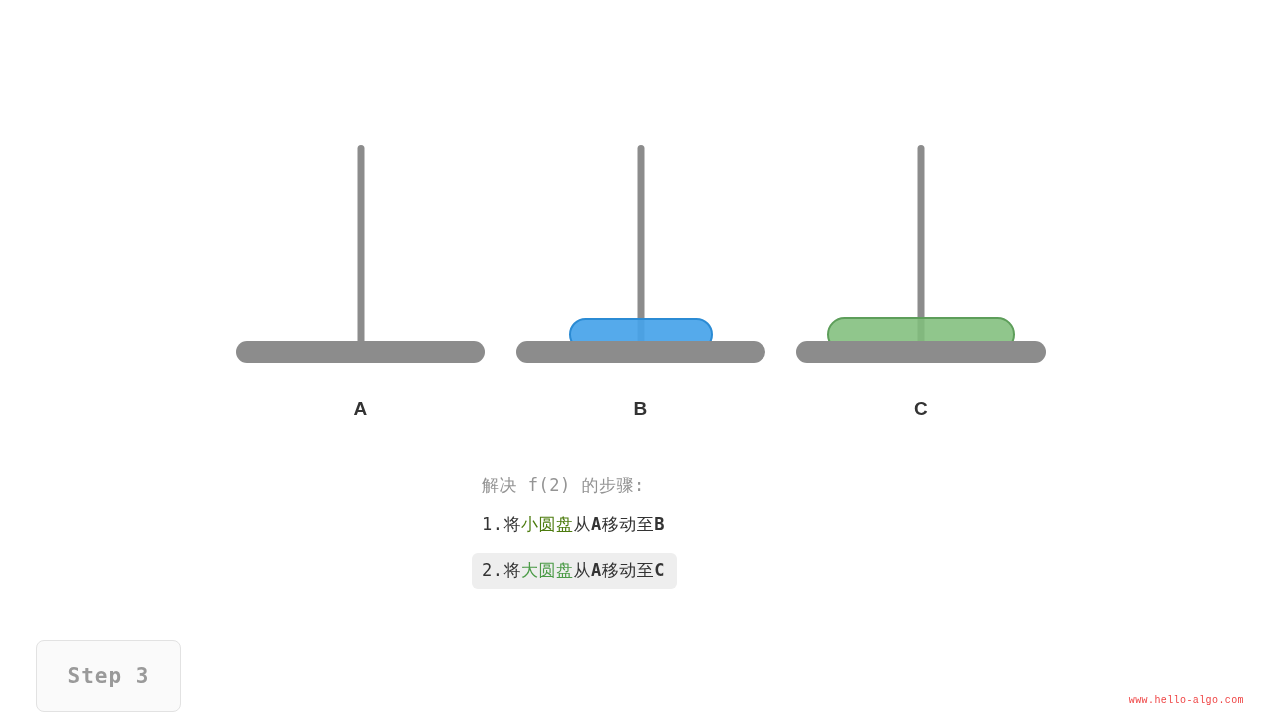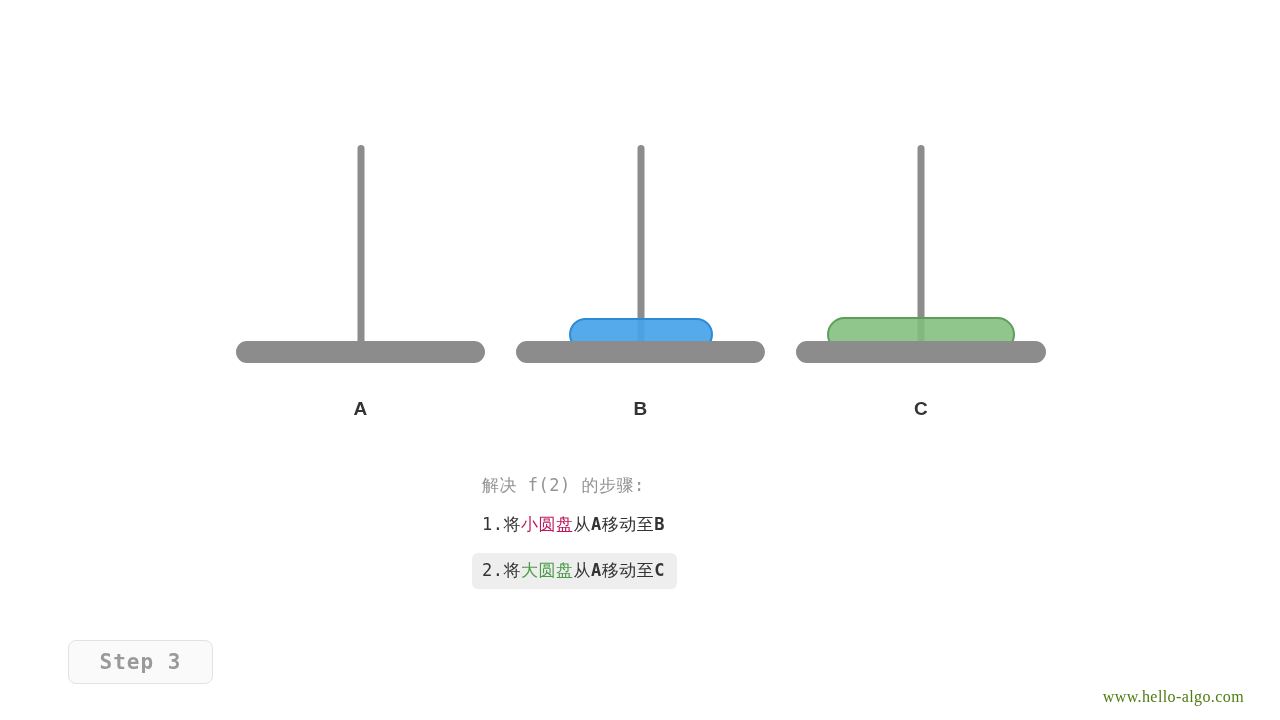--- a/index.html
+++ b/index.html
@@ -119,54 +119,53 @@
     letter-spacing: 0.5px;
     white-space: nowrap;
     display: inline-block;
   }
   .step-row.highlighted {
     background: #eeeeee;
     text-align: right;
   }
   .step-row .num { color: #333333; }
   .step-row .plain { color: #333333; }
-  .step-row .disk-small-word { color: #be185d; }
+  .step-row .disk-small-word { color: #4d7c0f; }
   .step-row .disk-large-word { color: #4b9b47; }
   .step-row .peg-ref { font-weight: bold; color: #333333; }
 
   
   #step-badge {
     position: absolute;
     left: 36px;
     top: 640px;
     width: 145px;
-    height: 44px;
+    height: 72px;
     box-sizing: border-box;
     border: 1px solid #e2e2e2;
     border-radius: 8px;
     background: #fafafa;
     display: flex;
     align-items: center;
     justify-content: center;
     font-family: "DejaVu Sans Mono", "Liberation Mono", monospace;
     font-size: 21px;
     font-weight: bold;
     color: #9a9a9a;
     letter-spacing: 1px;
-    margin-left: 32px;
   }
 
   
   #watermark {
     position: absolute;
     right: 36px;
     bottom: 14px;
-    font-family: Liberation Serif, serif;
-    font-size: 16px;
-    color: #4d7c0f;
+    font-family: Liberation Mono, monospace;
+    font-size: 10px;
+    color: #ef4444;
     letter-spacing: 0.4px;
   }
 </style>
 </head>
 <body>
 
 <div id="pegs-area">
 
   <div class="peg-group peg-a">
     <div class="rod"></div>

